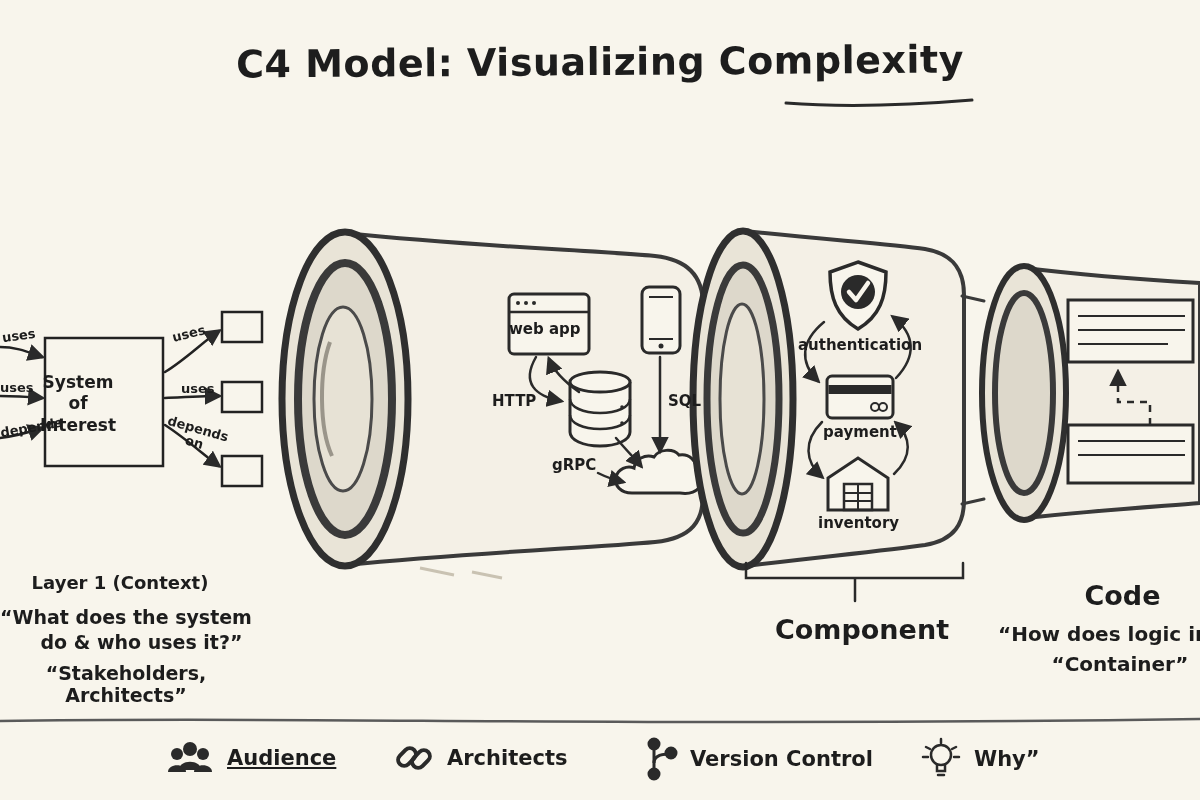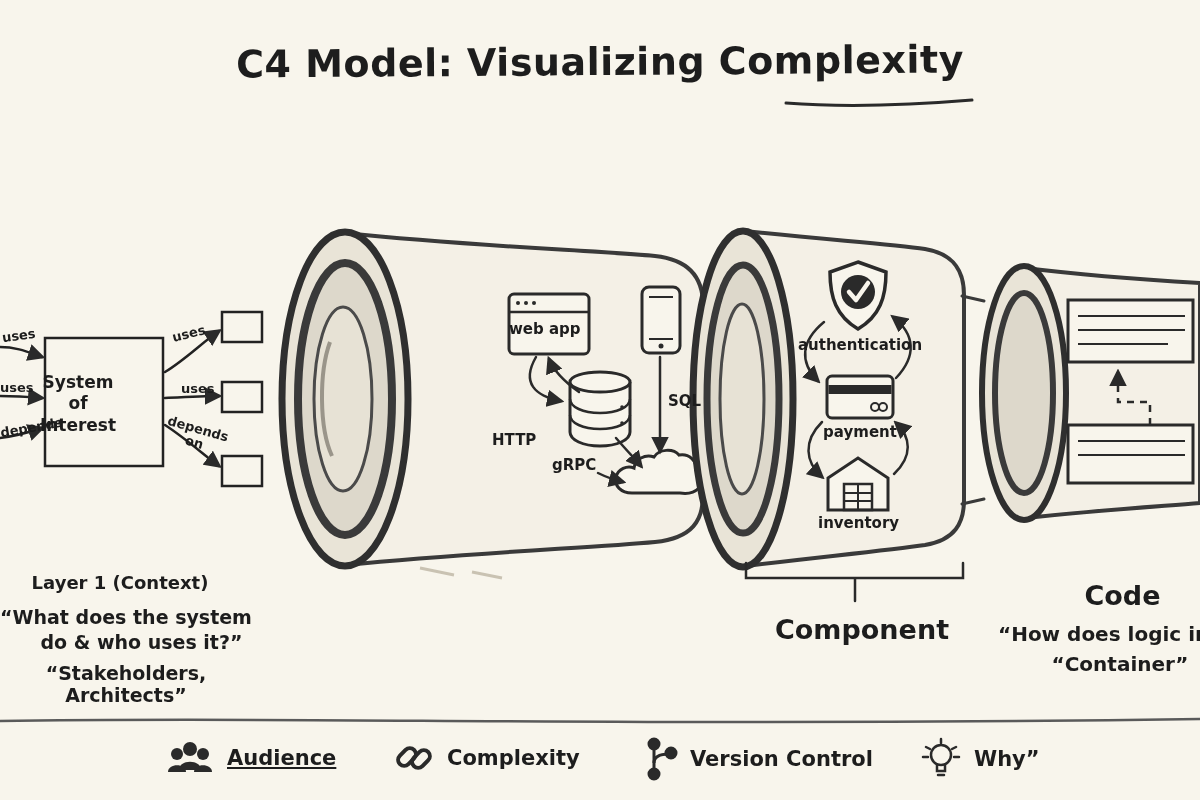--- a/index.html
+++ b/index.html
@@ -164,21 +164,21 @@
 
   <div class="abs tiny" style="left:2px;  top:328px; transform:rotate(-8deg);">uses</div>
   <div class="abs tiny" style="left:0px;  top:380px;">uses</div>
   <div class="abs tiny" style="left:0px;  top:420px; transform:rotate(-10deg);">depends</div>
 
   <div class="abs tiny" style="left:172px; top:326px; transform:rotate(-14deg);">uses</div>
   <div class="abs tiny" style="left:181px; top:381px;">uses</div>
   <div class="abs tiny" style="left:164px; top:422px; width:64px; text-align:center; line-height:1.1; transform:rotate(16deg);">depends on</div>
 
   <div class="abs mid" style="left:509px; top:320px; width:72px; text-align:left;">web app</div>
-  <div class="abs mid" style="left:492px; top:392px;margin-top:39px;">HTTP</div>
+  <div class="abs mid" style="left:492px; top:392px;">HTTP</div>
   <div class="abs mid" style="left:668px; top:392px;">SQL</div>
   <div class="abs mid" style="left:552px; top:456px;">gRPC</div>
 
   <div class="abs mid" style="left:795px; top:336px; width:130px; text-align:center;">authentication</div>
   <div class="abs mid" style="left:820px; top:423px; width:80px;  text-align:center;">payment</div>
   <div class="abs mid" style="left:818px; top:514px; width:80px;  text-align:center;">inventory</div>
 
   <div class="abs heading" style="left:0px; top:572px; width:240px;">Layer 1 (Context)</div>
   <div class="abs quote" style="left:0px; top:606px; width:252px;">“What does the system</div>
   <div class="abs quote" style="left:0px; top:631px; width:252px;padding-left:31px;">do &amp; who uses it?”</div>
@@ -202,21 +202,21 @@
     <span class="lbl">Audience</span>
   </div>
 
   <div class="footitem" style="left:393px;">
     <svg width="42" height="42" viewBox="0 0 42 42">
       <g stroke="#2a2a2a" stroke-width="4" fill="none">
         <rect x="4" y="14" width="20" height="12" rx="6" transform="rotate(-45 14 20)"></rect>
         <rect x="18" y="16" width="20" height="12" rx="6" transform="rotate(-45 28 22)"></rect>
       </g>
     </svg>
-    <span class="lbl">Complexity</span>
+    <span class="lbl">Architects</span>
   </div>
 
   <div class="footitem" style="left:638px;">
     <svg width="40" height="44" viewBox="0 0 40 44">
       <g stroke="#2a2a2a" stroke-width="3" fill="#2a2a2a">
         <line x1="16" y1="11" x2="16" y2="33"></line>
         <path d="M16,26 C16,17 27,17 31,17" fill="none"></path>
         <circle cx="16" cy="7" r="5"></circle>
         <circle cx="16" cy="37" r="5"></circle>
         <circle cx="33" cy="16" r="5"></circle>

